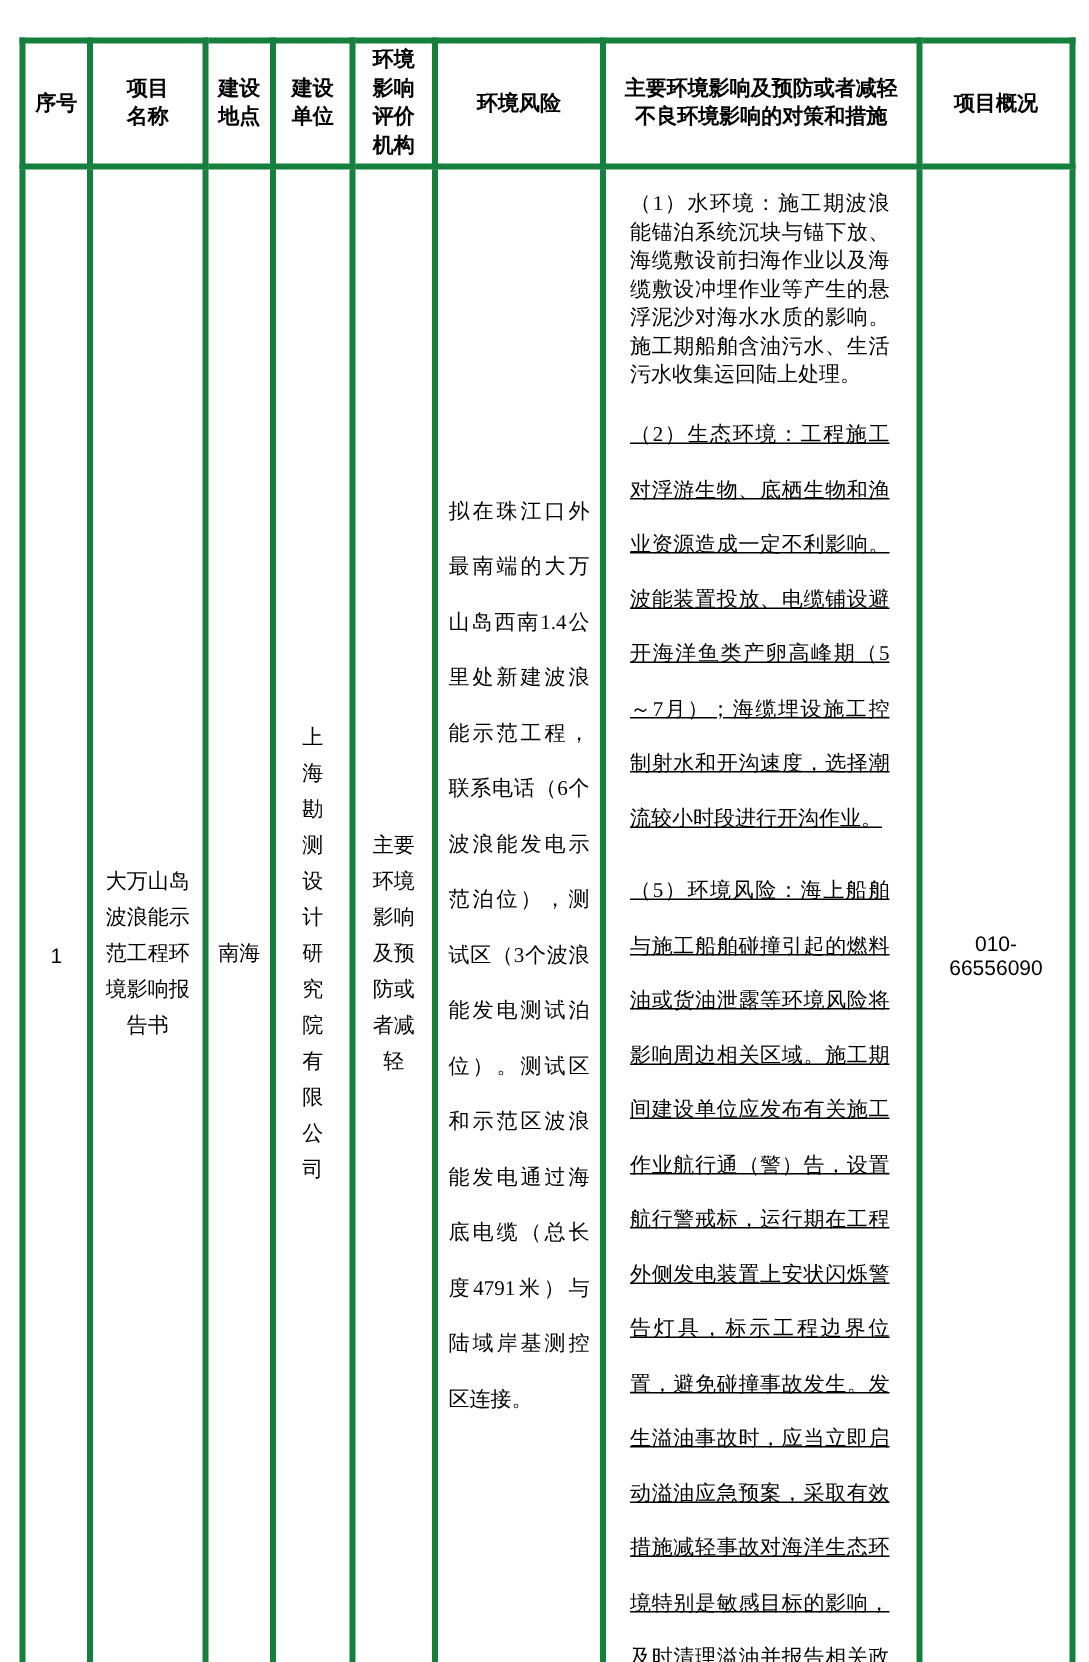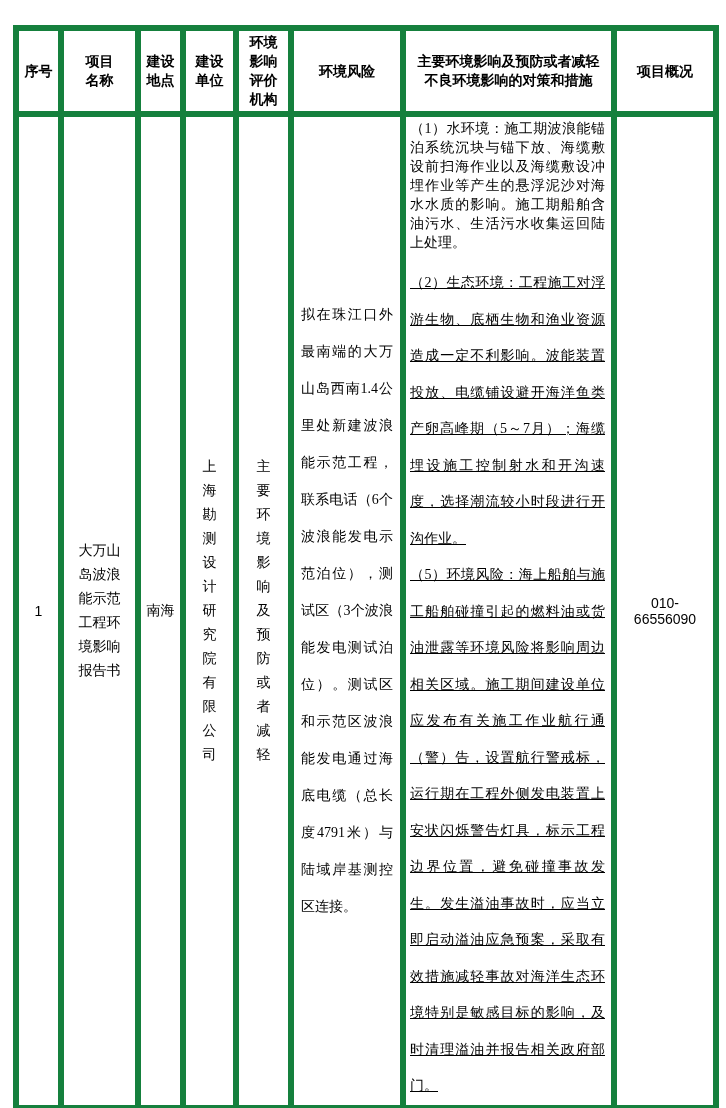--- a/index.html
+++ b/index.html
@@ -21,21 +21,21 @@
   table.eia {
     position: absolute;
     left: 13px;
     top: 25px;
     width: 700px;
     border-collapse: collapse;
     table-layout: fixed;
     border: 2px solid #000000;
   }
   table.eia th, table.eia td {
-    border: 6px solid #15803d;
+    border: 4px solid #15803d;
     font-size: 14px;
     vertical-align: middle;
     overflow: hidden;
   }
   table.eia thead tr { height: 78px; }
   table.eia tbody tr { height: 981px; }
   th.hdr {
     font-weight: bold;
     text-align: center;
     white-space: pre-line;
@@ -69,21 +69,21 @@
     line-height: 37px;
     padding: 0 7px;
     vertical-align: middle;
   }
   td.c-impact {
     vertical-align: top;
     padding: 2px 6px 0 4px;
     text-align: justify;
   }
   td.c-impact p {
-    margin: 0;
+    margin: 12px;
     text-align: justify;
   }
   td.c-impact p.p-tight {
     line-height: 19px;
     margin-bottom: 13px;
   }
   td.c-impact p.p-loose {
     line-height: 36.5px;
     margin-bottom: 0;
     text-decoration: underline;

